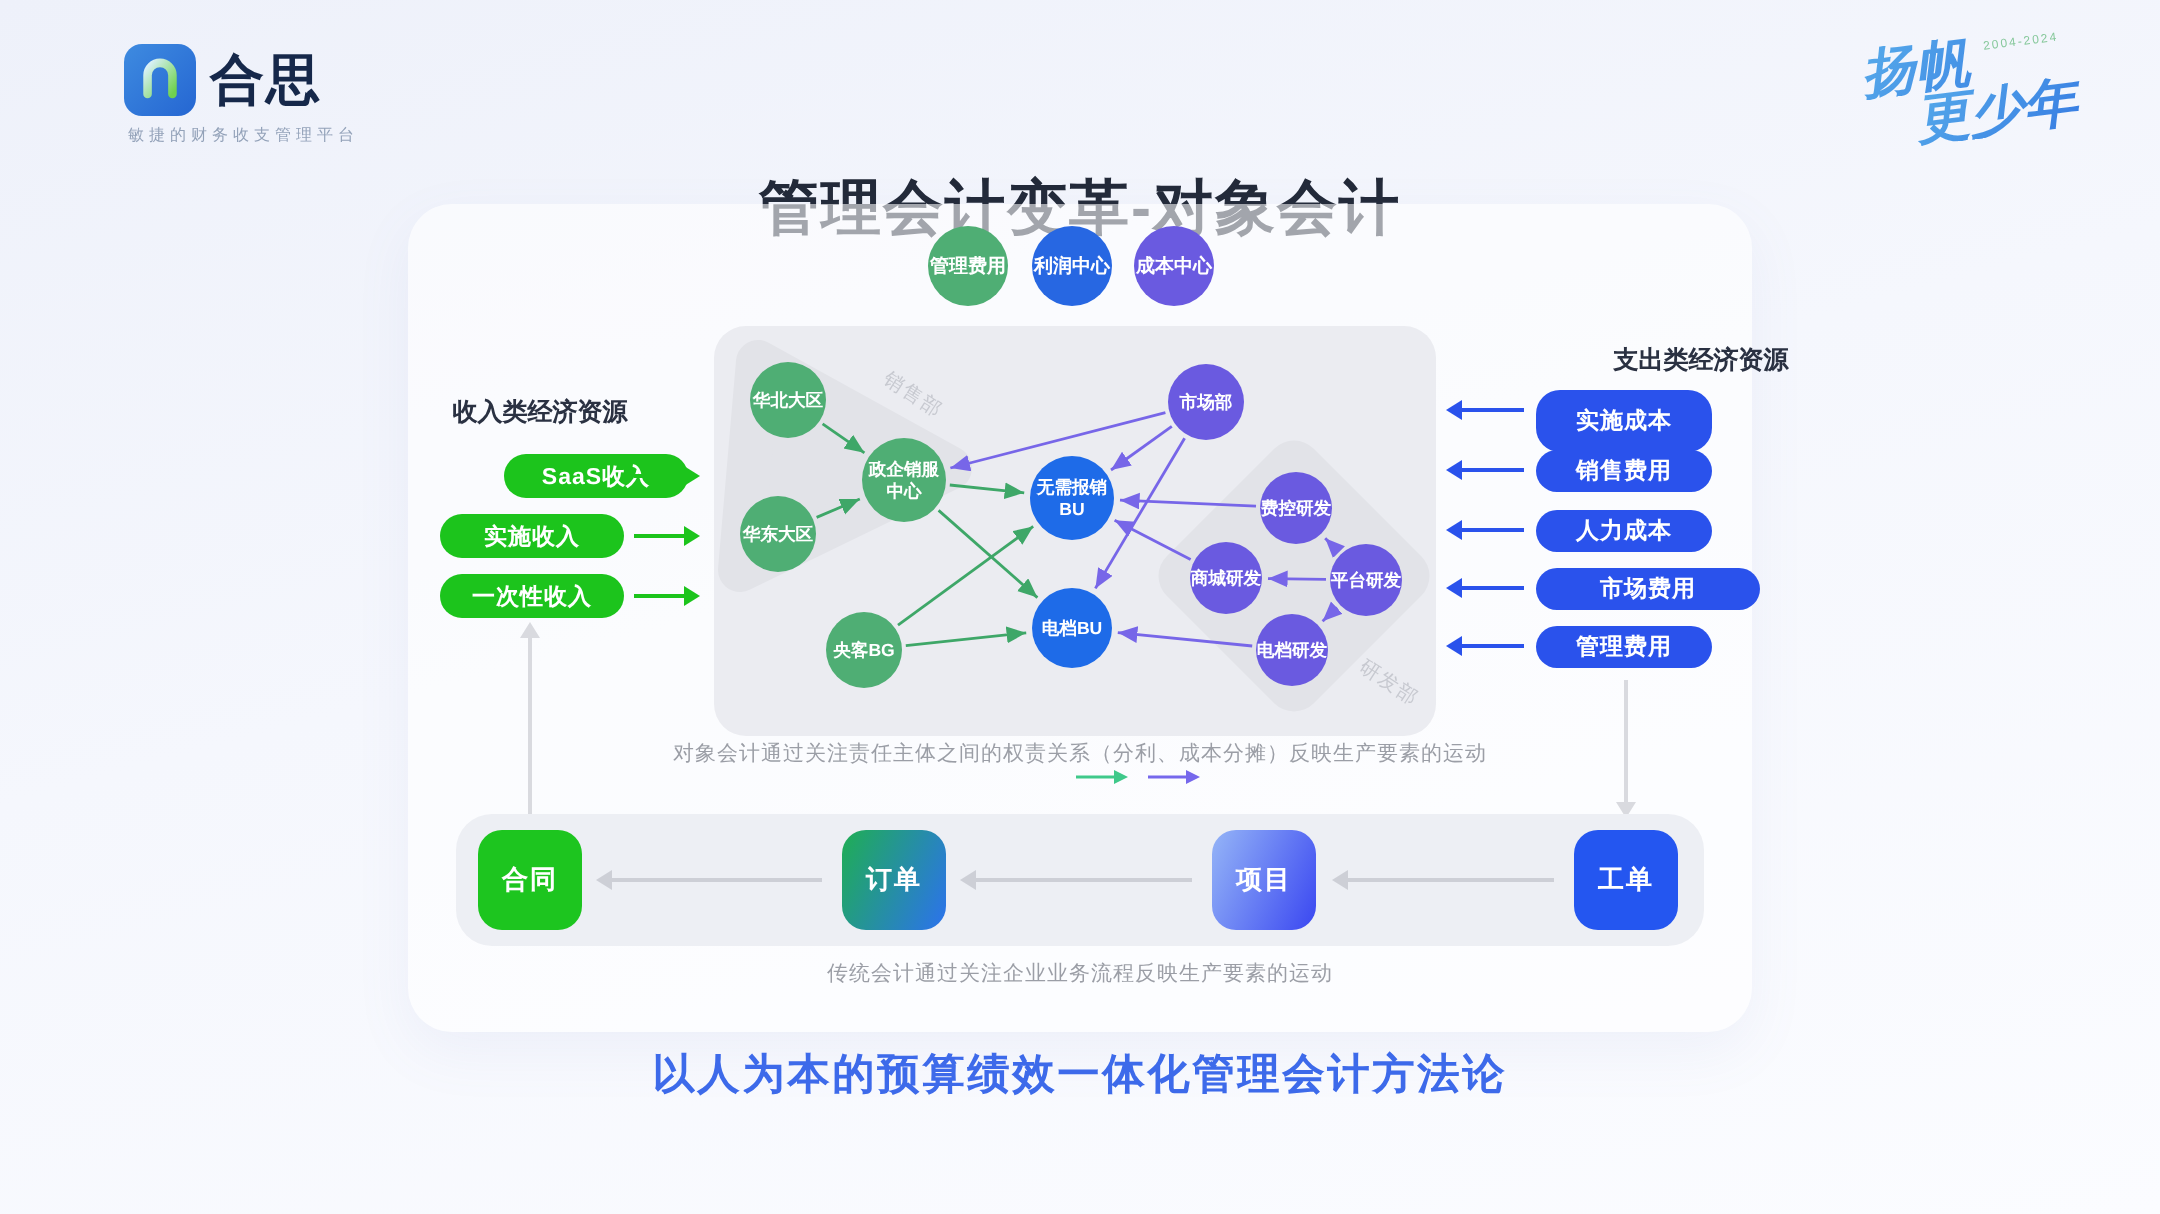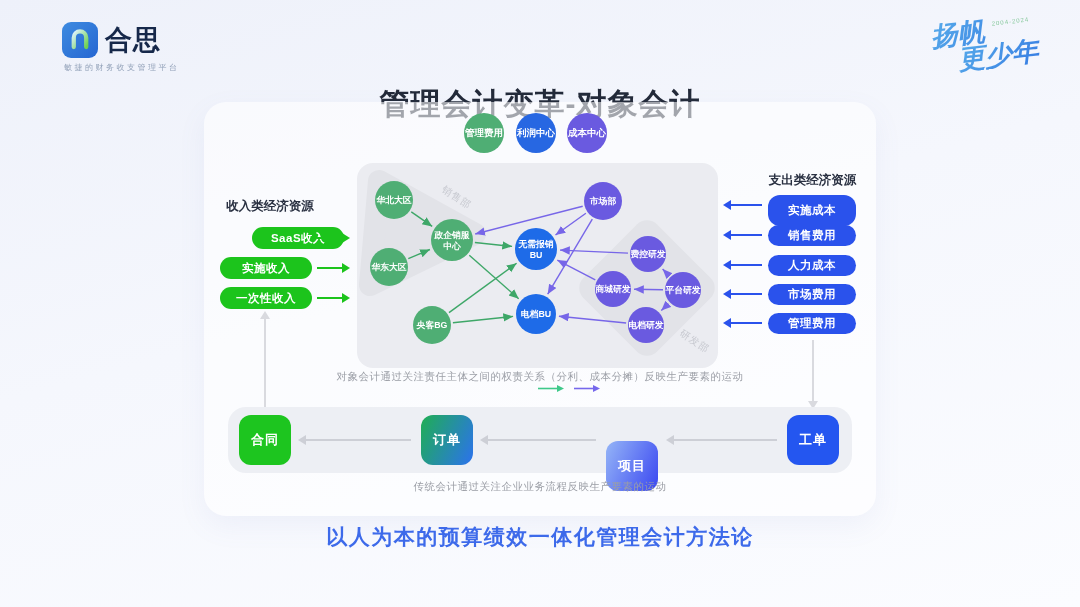--- a/index.html
+++ b/index.html
@@ -96,25 +96,25 @@
     </div>
 
   <div class="res-header" style="left:218px;top:198px;width:104px;">收入类经济资源</div>
   <div class="pill" style="left: 220px; top: 227px; width: 92px; height: 22px; background: rgb(28, 196, 28); margin-left: 32px;">SaaS收入</div>
   <div class="pill" style="left: 220px; top: 257px; width: 92px; height: 22px; background: rgb(28, 196, 28);">实施收入</div>
   <div class="pill" style="left: 220px; top: 287px; width: 92px; height: 22px; background: rgb(28, 196, 28);">一次性收入</div>
   <div class="h-arrow dir-right" style="left: 317px; top: 237px; width: 30px; color: rgb(28, 196, 28);"></div>
   <div class="h-arrow dir-right" style="left: 317px; top: 267px; width: 30px; color: rgb(28, 196, 28);"></div>
   <div class="h-arrow dir-right" style="left: 317px; top: 297px; width: 30px; color: rgb(28, 196, 28);"></div>
 
-  <div class="res-header" style="left:750px;top:172px;width:125px;">支出类经济资源</div>
+  <div class="res-header" style="left:788px;top:172px;width:125px;">支出类经济资源</div>
   <div class="pill" style="left: 768px; top: 195px; width: 88px; height: 31px; background: rgb(42, 82, 236);">实施成本</div>
   <div class="pill" style="left: 768px; top: 225px; width: 88px; height: 21px; background: rgb(42, 82, 236);">销售费用</div>
   <div class="pill" style="left: 768px; top: 255px; width: 88px; height: 21px; background: rgb(42, 82, 236);">人力成本</div>
-  <div class="pill" style="left: 768px; top: 284px; width: 88px; height: 21px; background: rgb(42, 82, 236);">市场费用</div>
+  <div class="pill" style="left: 768px; top: 284px; width: 112px; height: 21px; background: rgb(42, 82, 236);">市场费用</div>
   <div class="pill" style="left: 768px; top: 313px; width: 88px; height: 21px; background: rgb(42, 82, 236);">管理费用</div>
   <div class="h-arrow dir-left" style="left: 726px; top: 204px; width: 36px; color: rgb(42, 82, 236);"></div>
   <div class="h-arrow dir-left" style="left: 726px; top: 234px; width: 36px; color: rgb(42, 82, 236);"></div>
   <div class="h-arrow dir-left" style="left: 726px; top: 264px; width: 36px; color: rgb(42, 82, 236);"></div>
   <div class="h-arrow dir-left" style="left: 726px; top: 293px; width: 36px; color: rgb(42, 82, 236);"></div>
   <div class="h-arrow dir-left" style="left: 726px; top: 322px; width: 36px; color: rgb(42, 82, 236);"></div>
 
   <div class="net-panel">
     <svg id="net-svg" width="361" height="205" viewBox="0 0 361 205">
       <defs>
@@ -184,21 +184,21 @@
       <polygon points="20,1 27,4.5 20,8" fill="#7668EC"></polygon>
     </svg>
   </div>
 
   <div class="v-arrow dir-up" style="left:264px;top:314px;height:100px;"></div>
   <div class="v-arrow dir-down" style="left:812px;top:340px;height:66px;"></div>
 
   <div class="flow-container"></div>
   <div class="flow-box" style="left: 239px; background: rgb(29, 197, 31);">合同</div>
   <div class="flow-box" style="left: 421px; background: linear-gradient(115deg, rgb(31, 174, 83), rgb(44, 114, 238));">订单</div>
-  <div class="flow-box" style="left: 606px; background: linear-gradient(115deg, rgb(149, 181, 247), rgb(58, 71, 241)); margin-top: 26px;">项目</div>
+  <div class="flow-box" style="left: 606px; background: linear-gradient(115deg, rgb(149, 181, 247), rgb(58, 71, 241));">项目</div>
   <div class="flow-box" style="left: 787px; background: rgb(36, 86, 240);">工单</div>
   <div class="flow-arrow h-arrow dir-left" style="left:301px;width:110px;top:439px;"></div>
   <div class="flow-arrow h-arrow dir-left" style="left:483px;width:113px;top:439px;"></div>
   <div class="flow-arrow h-arrow dir-left" style="left:669px;width:108px;top:439px;"></div>
 
   <div class="caption" style="top:480px;">传统会计通过关注企业业务流程反映生产要素的运动</div>
 
   <div class="bottom-text">以人为本的预算绩效一体化管理会计方法论</div>
 
 </div>

